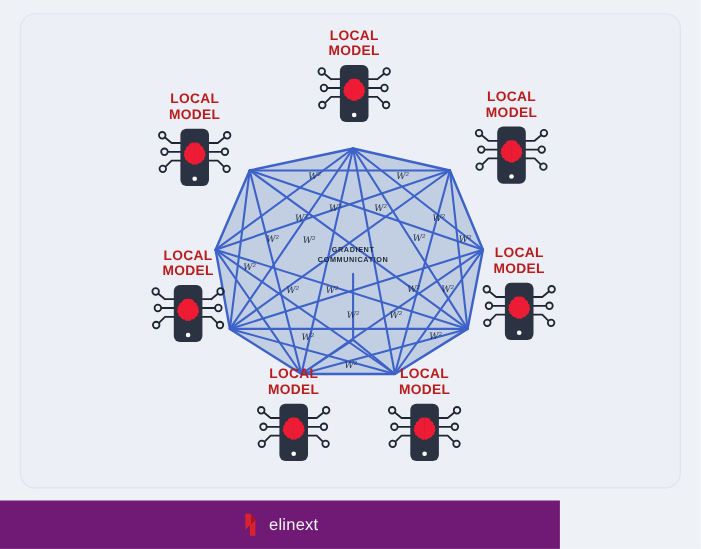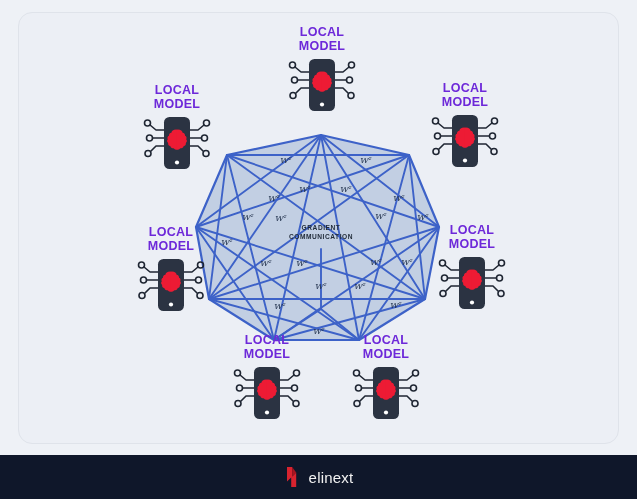--- a/index.html
+++ b/index.html
@@ -60,21 +60,21 @@
     margin-left: -52px;
     text-align: center;
     user-select: none;
   }
   .node-label {
     font-family: "Liberation Sans", sans-serif;
     font-size: 12.5px;
     font-weight: 700;
     line-height: 14px;
     letter-spacing: 0.3px;
-    color: #6d28d9;
+    color: #b91c1c;
     text-transform: uppercase;
     white-space: pre-line;
     margin-bottom: 3px;
   }
   .phone-wrap {
     position: relative;
     width: 72px;
     height: 62px;
     margin: 0 auto;
   }
@@ -106,23 +106,23 @@
     fill: #24344f;
     text-anchor: middle;
     dominant-baseline: middle;
   }
 
   
   #footer {
     position: absolute;
     left: 0;
     bottom: 0;
-    width: 637px;
+    width: 509px;
     height: 44px;
-    background: #0f172a;
+    background: #701a75;
     display: flex;
     align-items: center;
     justify-content: center;
     gap: 7px;
   }
   #footer .logo-mark { display:block; }
   #footer .brand {
     font-family: "Liberation Sans", sans-serif;
     font-size: 15px;
     font-weight: 400;

